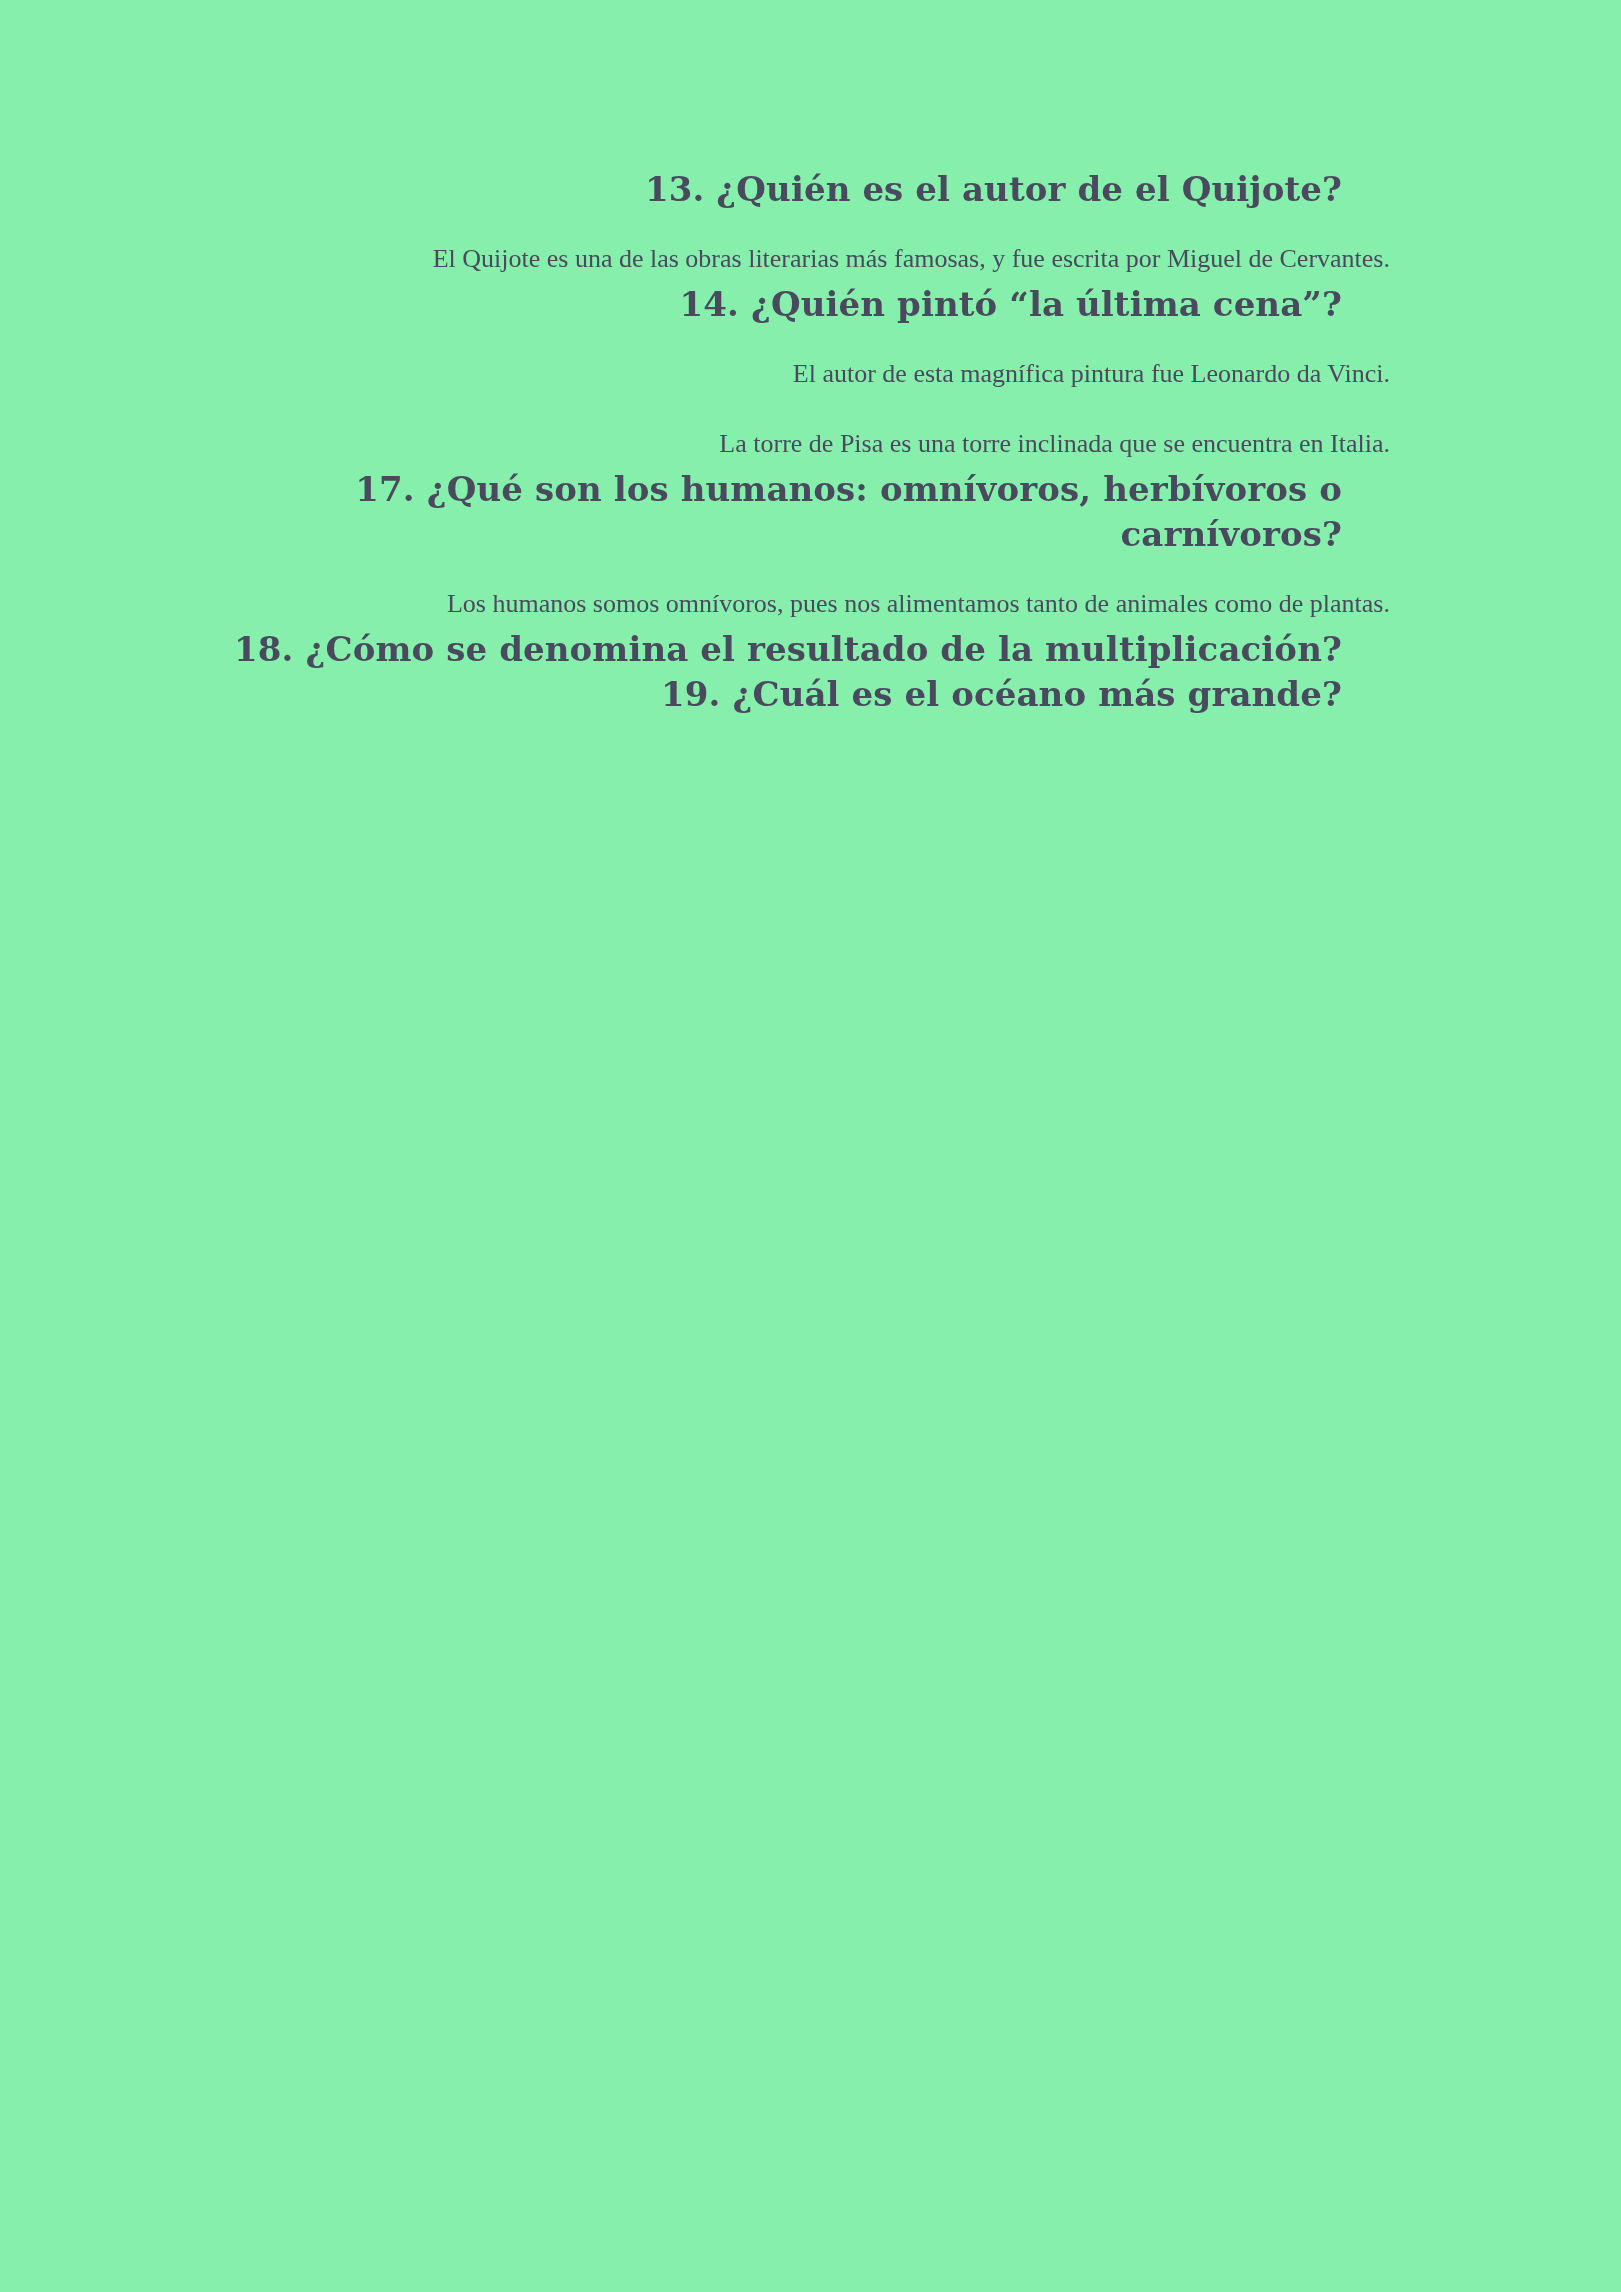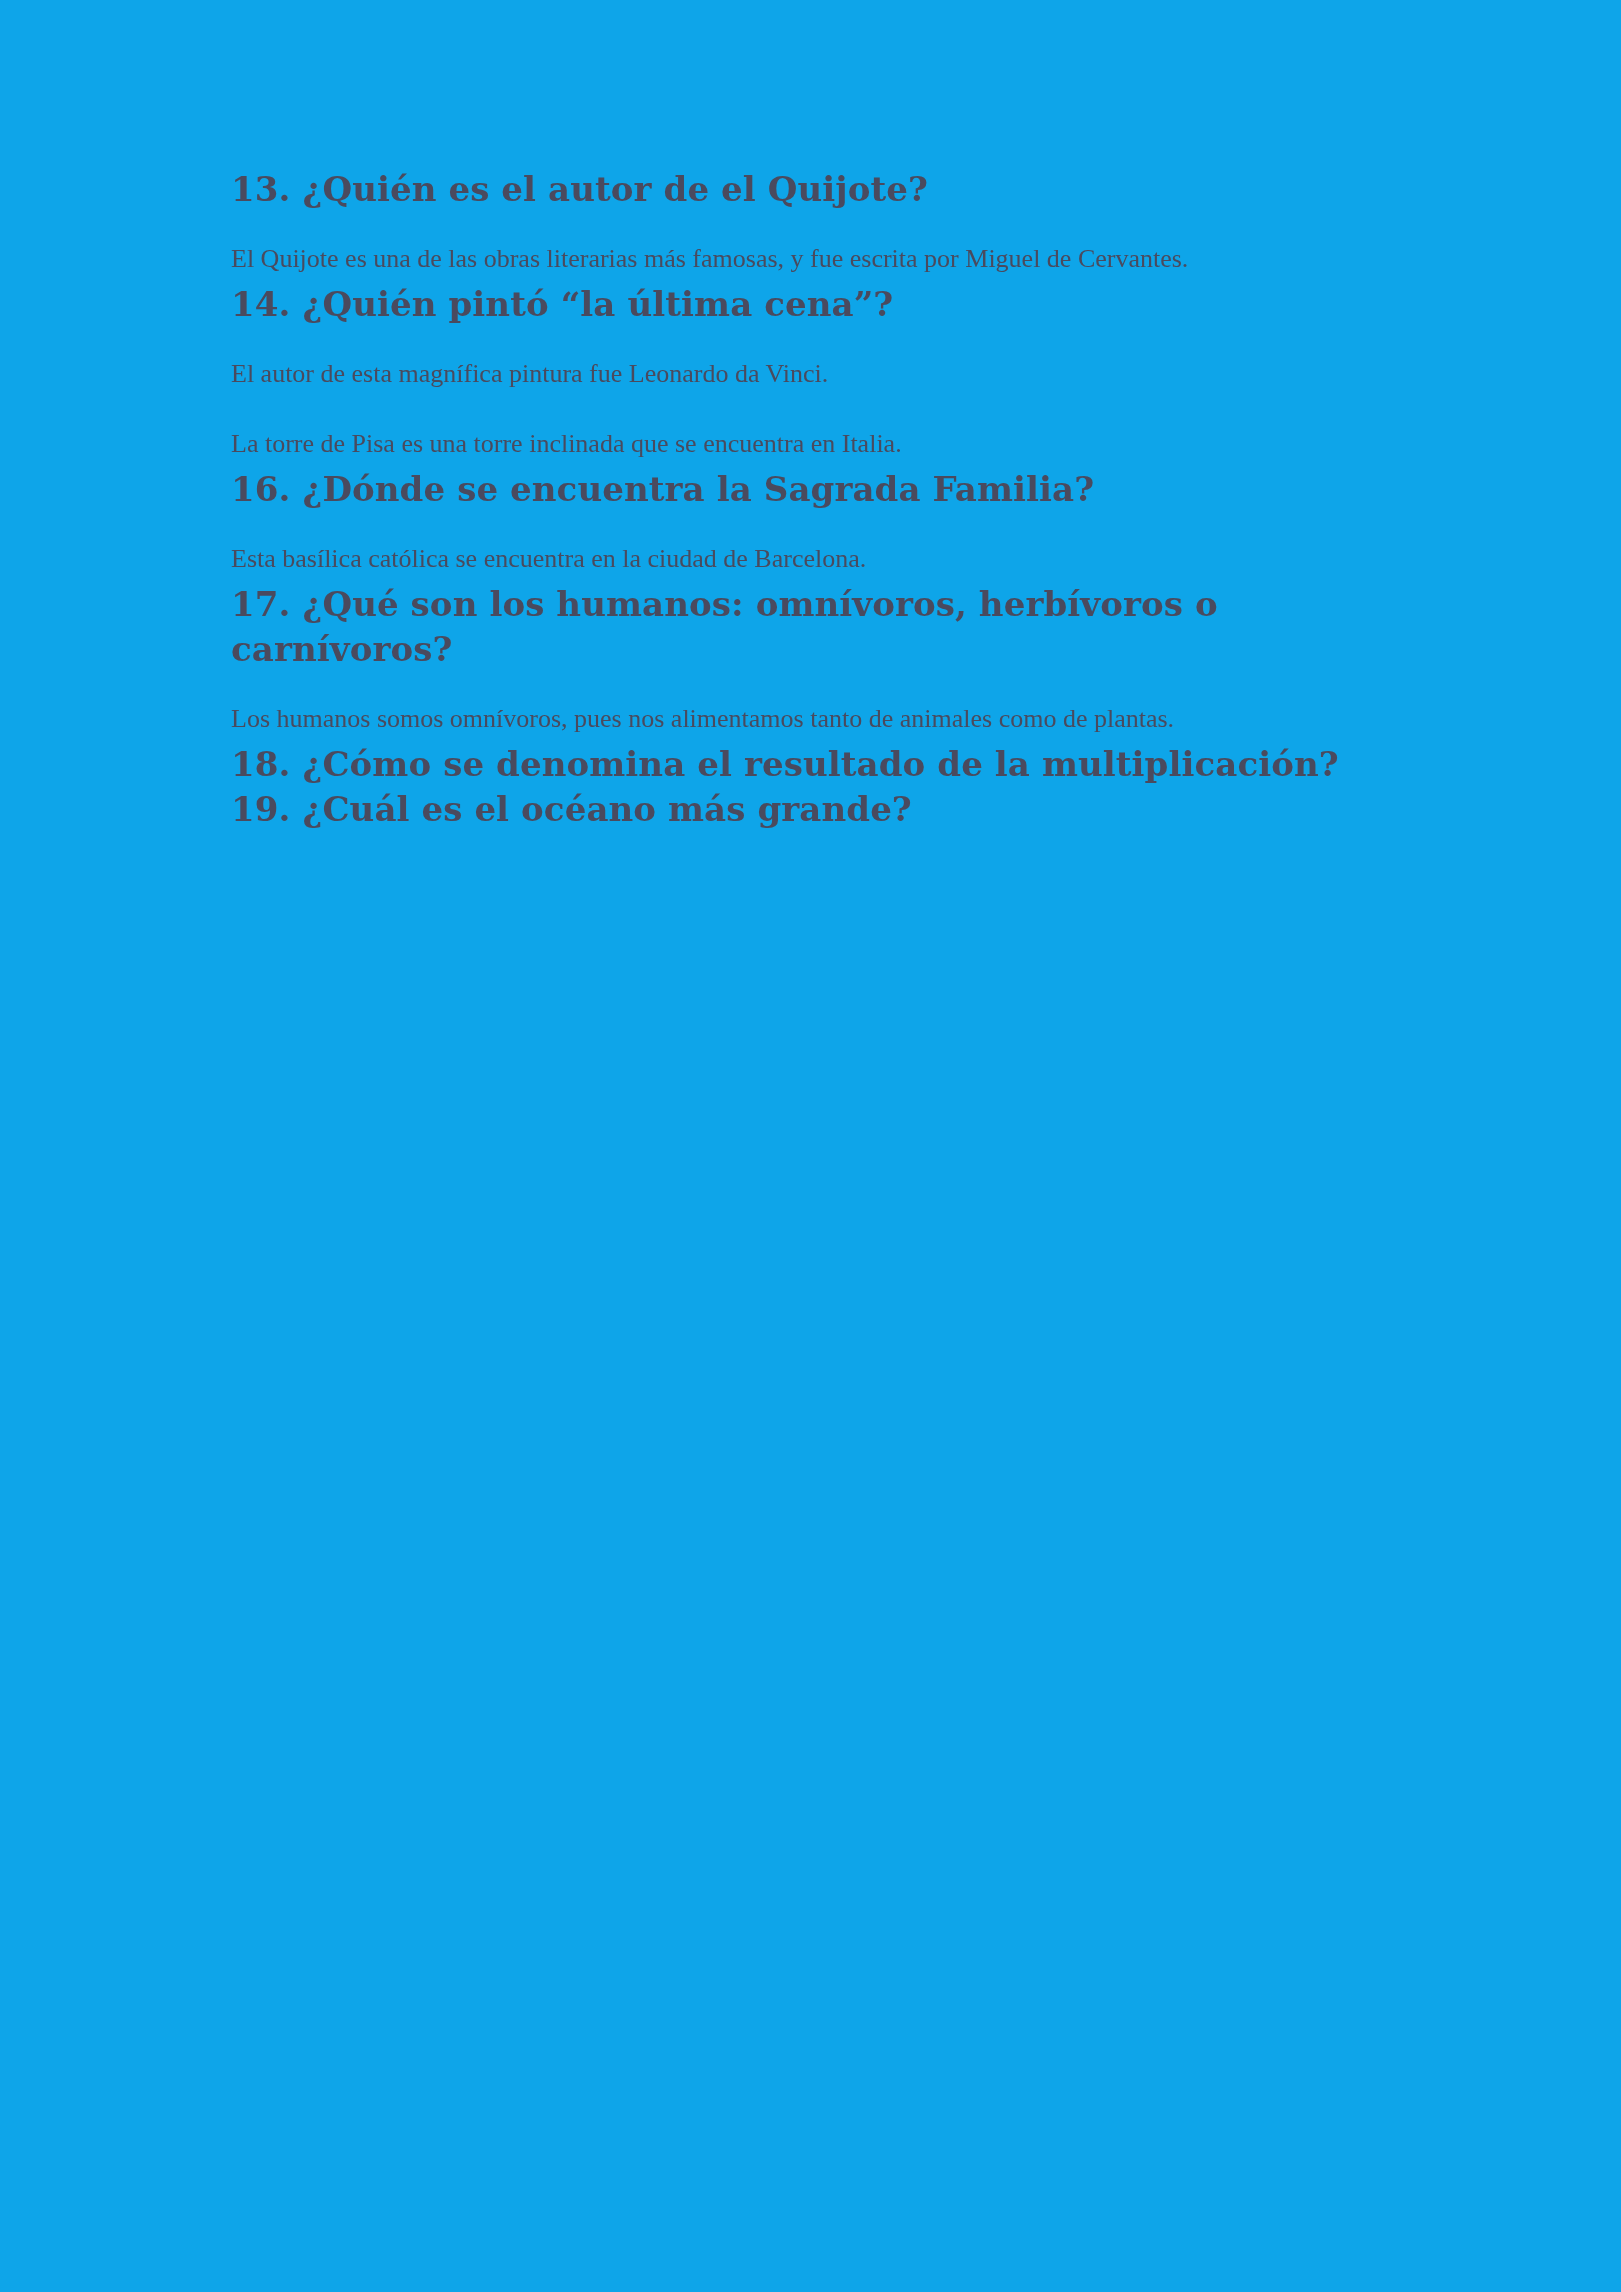--- a/index.html
+++ b/index.html
@@ -12,21 +12,22 @@
     min-height: 2293px;
     font-family: "Liberation Serif", serif;
     color: #4a4a5e;
     -webkit-font-smoothing: antialiased;
   }
   .page {
     box-sizing: border-box;
     width: 1621px;
     min-height: 2293px;
     padding: 167px 231px 50px 231px;
-    background: #0ea5e9;
+    background: #86efac;
+    text-align: right;
   }
   .qa-block {
     margin: 0 0 0 0;
   }
   h2.question {
     font-family: "DejaVu Serif", "Liberation Serif", serif;
     font-weight: bold;
     font-size: 34px;
     line-height: 1.33;
     color: #4a4a5e;
@@ -58,24 +59,20 @@
 
   <section class="qa-block">
     <h2 class="question">14. ¿Quién pintó “la última cena”?</h2>
     <p class="answer">El autor de esta magnífica pintura fue Leonardo da Vinci.</p>
   </section>
 
   <section class="qa-block">
     <p class="answer">La torre de Pisa es una torre inclinada que se encuentra en Italia.</p>
   </section>
 
-  <section class="qa-block">
-    <h2 class="question">16. ¿Dónde se encuentra la Sagrada Familia?</h2>
-    <p class="answer">Esta basílica católica se encuentra en la ciudad de Barcelona.</p>
-  </section>
 
   <section class="qa-block">
     <h2 class="question">17. ¿Qué son los humanos: omnívoros, herbívoros o carnívoros?</h2>
     <p class="answer">Los humanos somos omnívoros, pues nos alimentamos tanto de animales como de plantas.</p>
   </section>
 
   <section class="qa-block">
     <h2 class="question">18. ¿Cómo se denomina el resultado de la multiplicación?</h2>
   </section>
 

